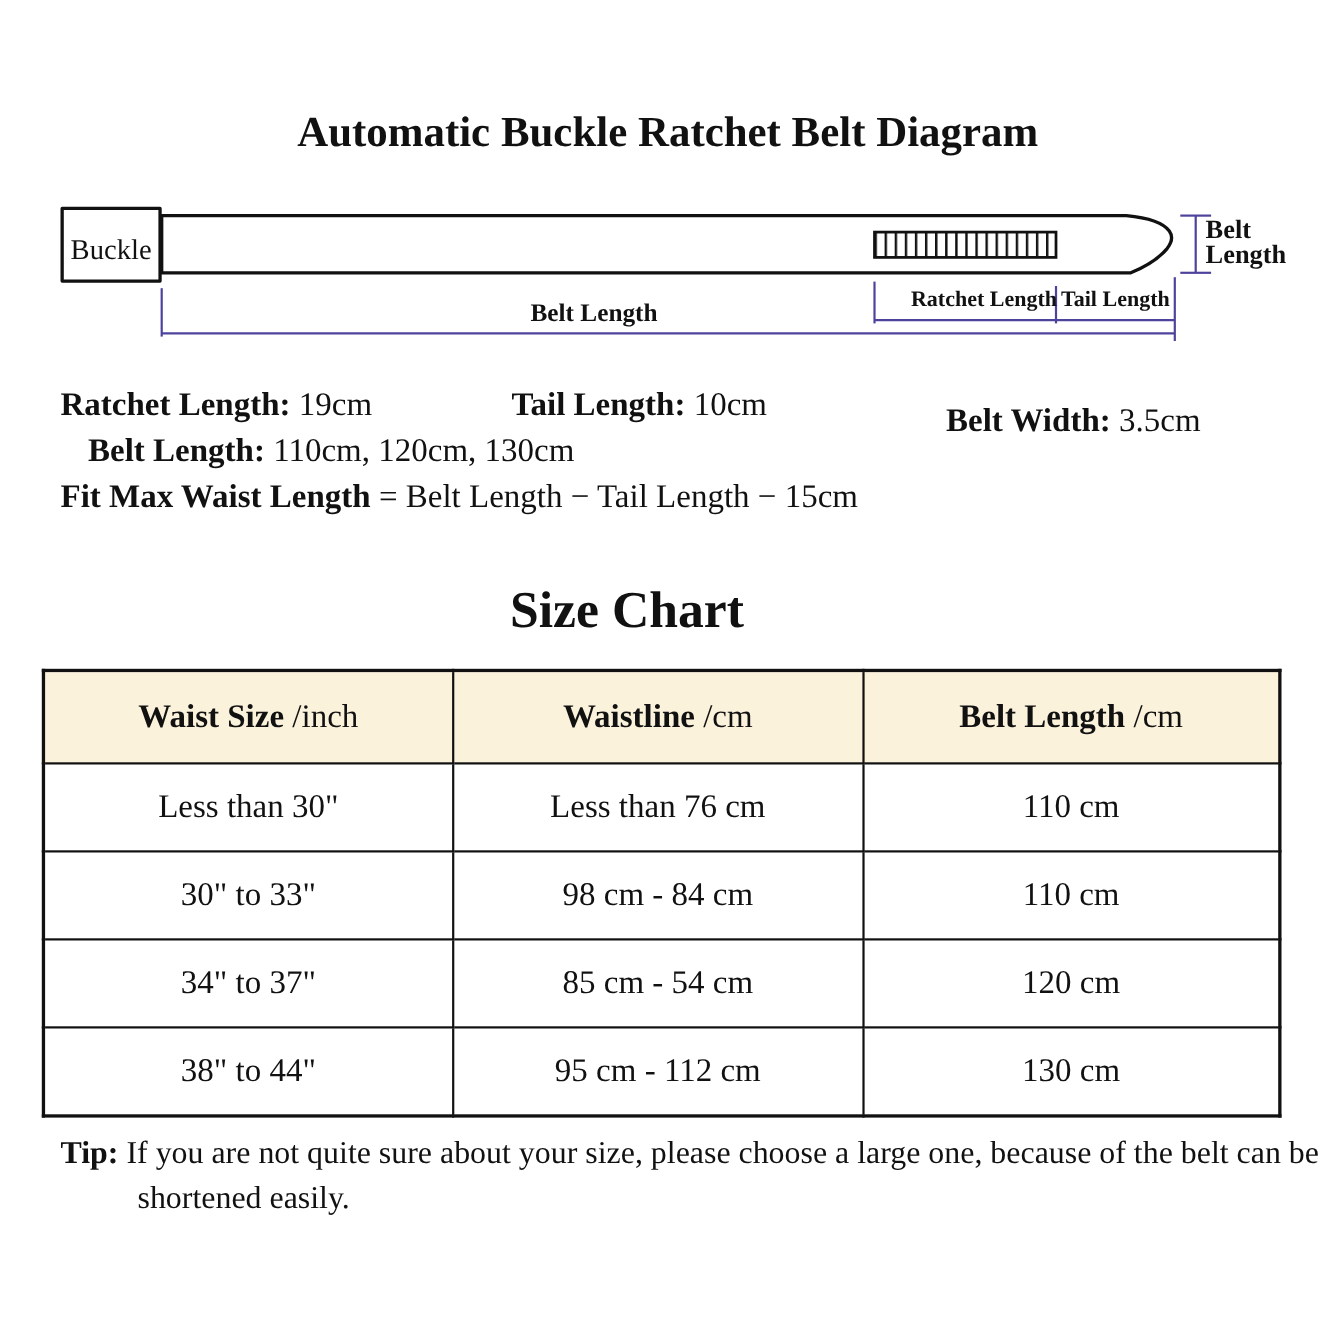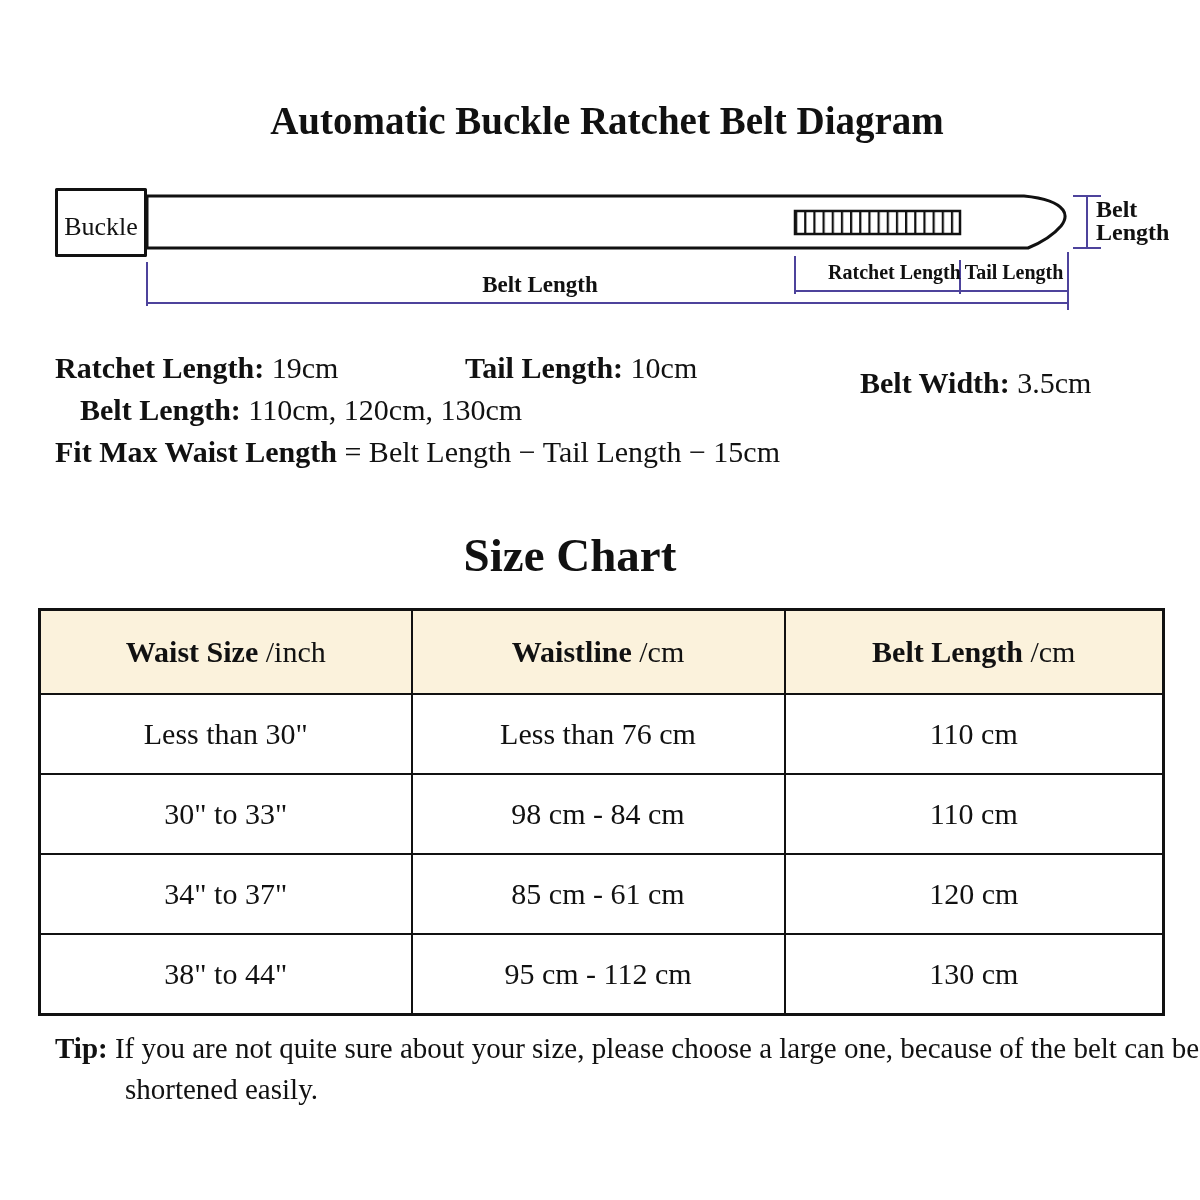--- a/index.html
+++ b/index.html
@@ -131,21 +131,21 @@
         <td>Less than 76 cm</td>
         <td>110 cm</td>
       </tr>
       <tr>
         <td>30" to 33"</td>
         <td>98 cm - 84 cm</td>
         <td>110 cm</td>
       </tr>
       <tr>
         <td>34" to 37"</td>
-        <td>85 cm - 61 cm</td>
+        <td>85 cm - 54 cm</td>
         <td>120 cm</td>
       </tr>
       <tr>
         <td>38" to 44"</td>
         <td>95 cm - 112 cm</td>
         <td>130 cm</td>
       </tr>
     </tbody>
   </table>
 

